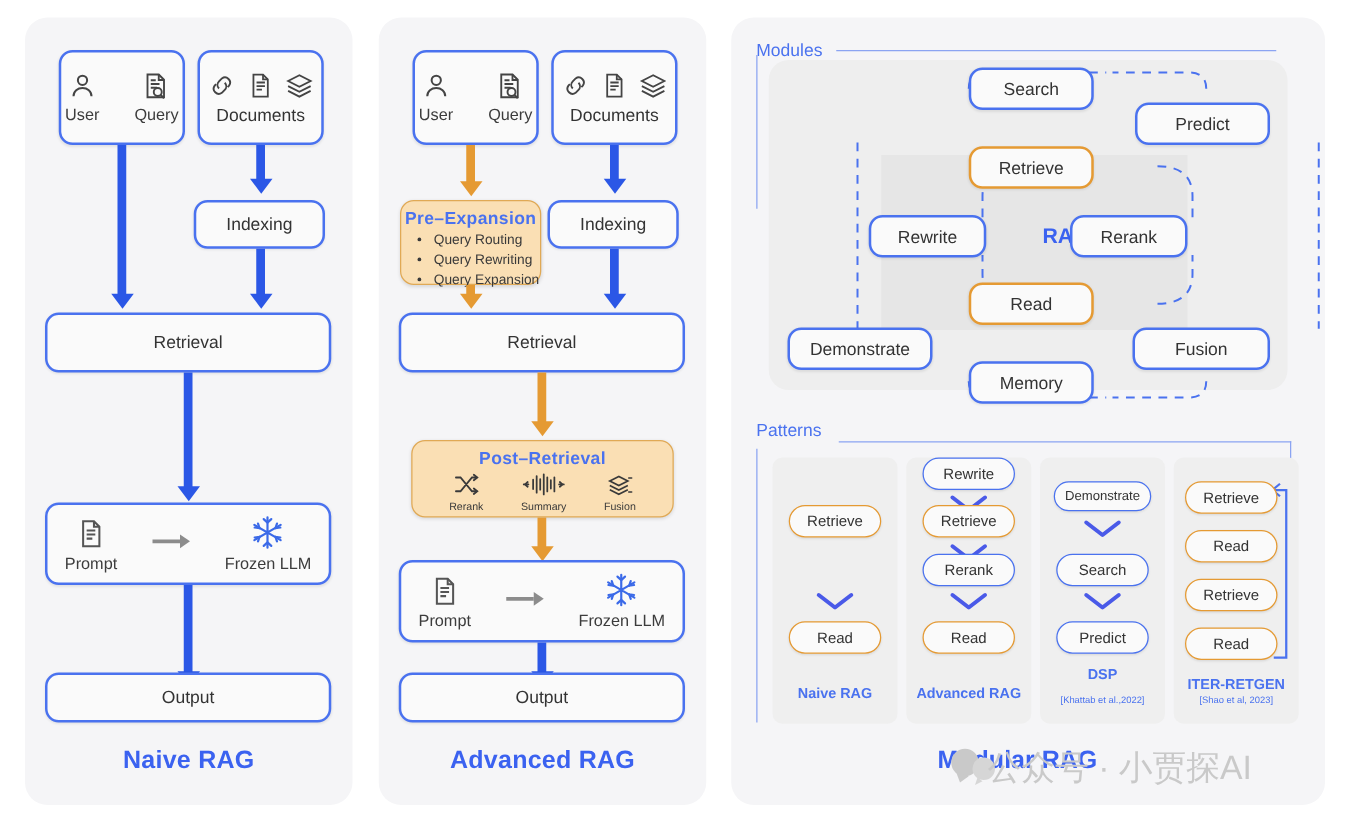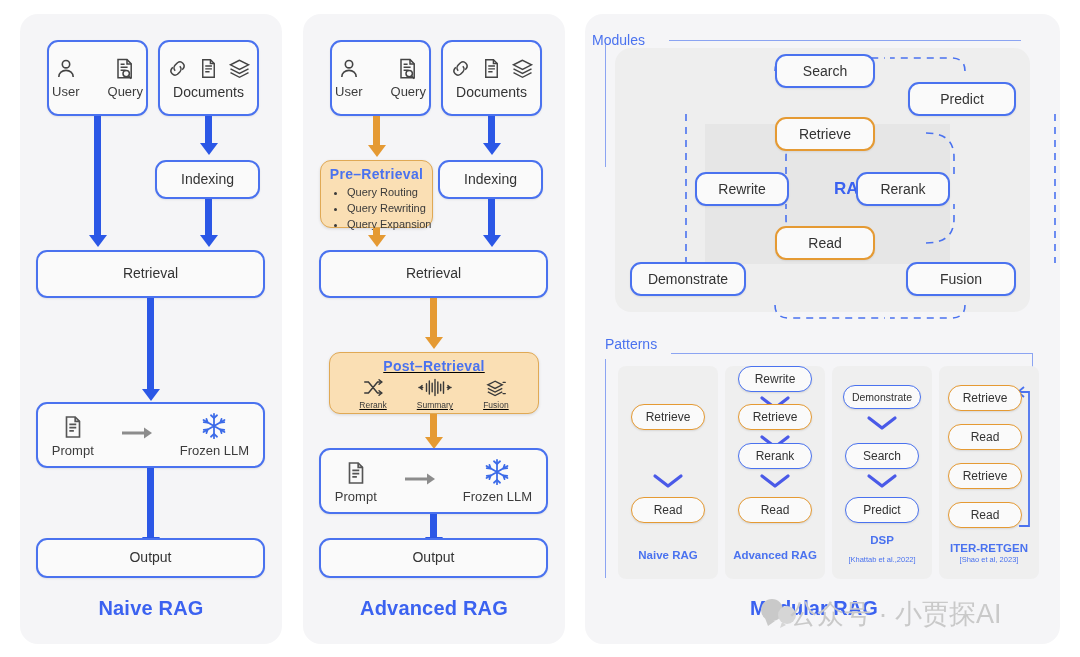--- a/index.html
+++ b/index.html
@@ -218,21 +218,21 @@
           <path d="M2.6 16.4 12 21.2l9.4-4.8"></path>
         </svg>
       </div>
       <span class="cap" style="margin-top:4px;">Documents</span>
     </div>
 
     <div class="arrow v orange" style="left:70px;top:102px;width:7px;height:32px;"></div>
     <div class="ahead orange" style="left:64.5px;top:131px;"></div>
 
     <div class="obox" style="left:17px;top:146px;width:113px;height:68px;">
-      <div class="otitle">Pre–Retrieval</div>
+      <div class="otitle">Pre–Expansion</div>
       <ul>
         <li>Query Routing</li>
         <li>Query Rewriting</li>
         <li>Query Expansion</li>
       </ul>
     </div>
 
     <div class="arrow v" style="left:185px;top:102px;width:7px;height:30px;"></div>
     <div class="ahead" style="left:179.5px;top:129px;"></div>
 
@@ -245,21 +245,21 @@
     <div class="arrow v" style="left:185px;top:185px;width:7px;height:39px;"></div>
     <div class="ahead" style="left:179.5px;top:221px;"></div>
 
     <div class="box" style="left:16px;top:236px;width:229px;height:48px;">
       <span class="lbl">Retrieval</span>
     </div>
 
     <div class="arrow v orange" style="left:127px;top:284px;width:7px;height:42px;"></div>
     <div class="ahead orange" style="left:121.5px;top:323px;"></div>
 
-    <div class="obox" style="left:26px;top:338px;width:210px;height:62px;text-decoration:underline;">
+    <div class="obox" style="left:26px;top:338px;width:210px;height:62px;">
       <div class="otitle">Post–Retrieval</div>
       <div class="iconrow" style="gap:30px;margin-top:4px;">
         <div class="icell">
           <svg width="22" height="19" viewBox="0 0 24 20" fill="none" stroke="#3a3a3a" stroke-width="1.6" stroke-linecap="round">
             <path d="M3 4h4l10 12h4M3 16h4L17 4h4"></path>
             <path d="M18.6 1.6 21.6 4l-3 2.4M18.6 13.6 21.6 16l-3 2.4" fill="none"></path>
           </svg>
           <span style="font-size:8.5px;color:#3a3a3a;">Rerank</span>
         </div>
         <div class="icell">
@@ -316,21 +316,21 @@
 
     <div class="box" style="left:16px;top:524px;width:229px;height:40px;">
       <span class="lbl">Output</span>
     </div>
 
     <div class="coltitle" style="top:583px;">Advanced RAG</div>
   </div>
 
   <div class="panel" id="panel-mod">
 
-    <div class="sechead" style="left:7px;top:18px;">Modules</div>
+    <div class="sechead" style="left:20px;top:18px;">Modules</div>
     <div class="secrule" style="left:84px;top:26px;width:352px;"></div>
     <div class="secvert" style="left:20px;top:30px;height:123px;"></div>
 
     <div class="modpanel" style="left:30px;top:34px;width:415px;height:264px;"></div>
     <div class="raginner" style="left:120px;top:110px;width:245px;height:140px;"></div>
 
     <svg style="position:absolute;left:0;top:0;width:475px;height:340px;">
       <g fill="none" stroke="#4a72ef" stroke-width="1.6" stroke-dasharray="7 6">
 
         <path d="M190 57 q0 -13 14 -13 H300"></path>
@@ -366,20 +366,23 @@
       <span>Rerank</span>
     </div>
     <div class="box orange" style="left:190px;top:212px;width:100px;height:34px;">
       <span>Read</span>
     </div>
     <div class="box" style="left:45px;top:248px;width:116px;height:34px;">
       <span>Demonstrate</span>
     </div>
     <div class="box" style="left:321px;top:248px;width:110px;height:34px;">
       <span>Fusion</span>
+    </div>
+    <div class="box" style="left:190px;top:275px;width:100px;height:34px;">
+      <span>Memory</span>
     </div>
 
     <div class="sechead" style="left:20px;top:322px;">Patterns</div>
     <div class="secrule" style="left:86px;top:339px;width:362px;"></div>
     <div class="secvert" style="left:20px;top:345px;height:219px;"></div>
     <div class="secvert" style="left:447px;top:339px;height:77px;"></div>
 
     <div class="pcard" style="left:33px;top:352px;width:100px;height:213px;"></div>
     <div class="pcard" style="left:140px;top:352px;width:100px;height:213px;"></div>
     <div class="pcard" style="left:247px;top:352px;width:100px;height:213px;"></div>

